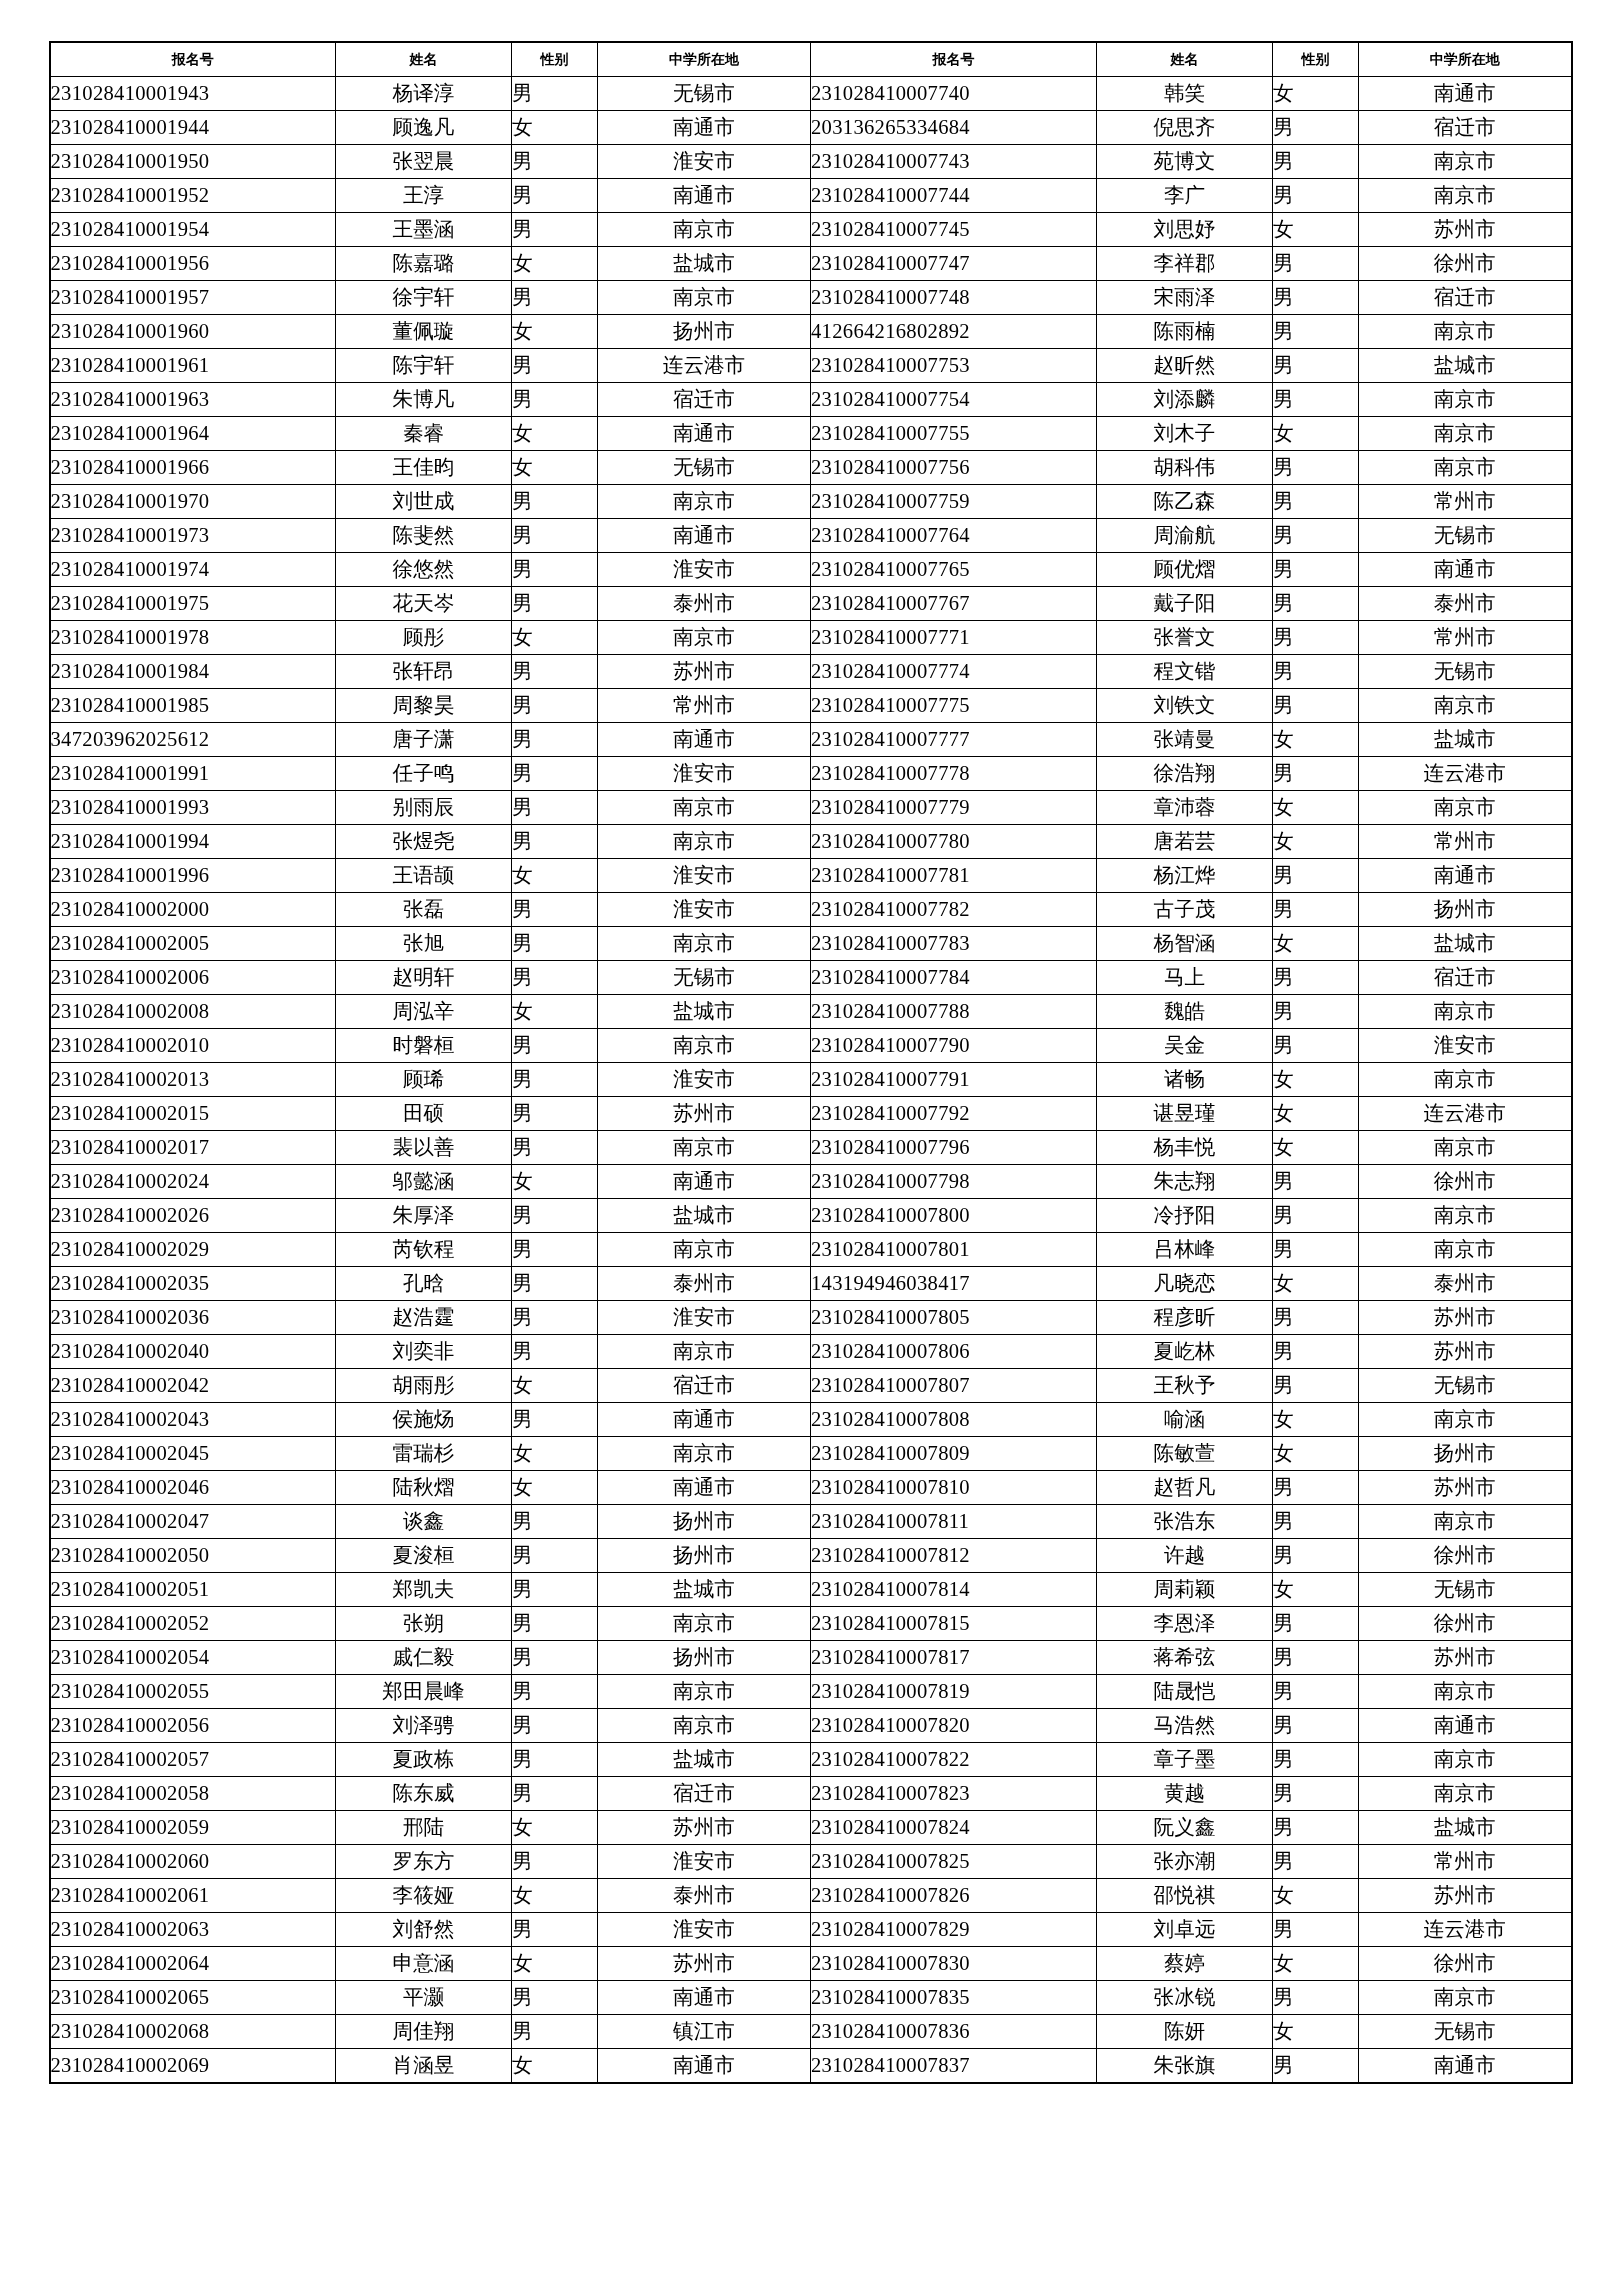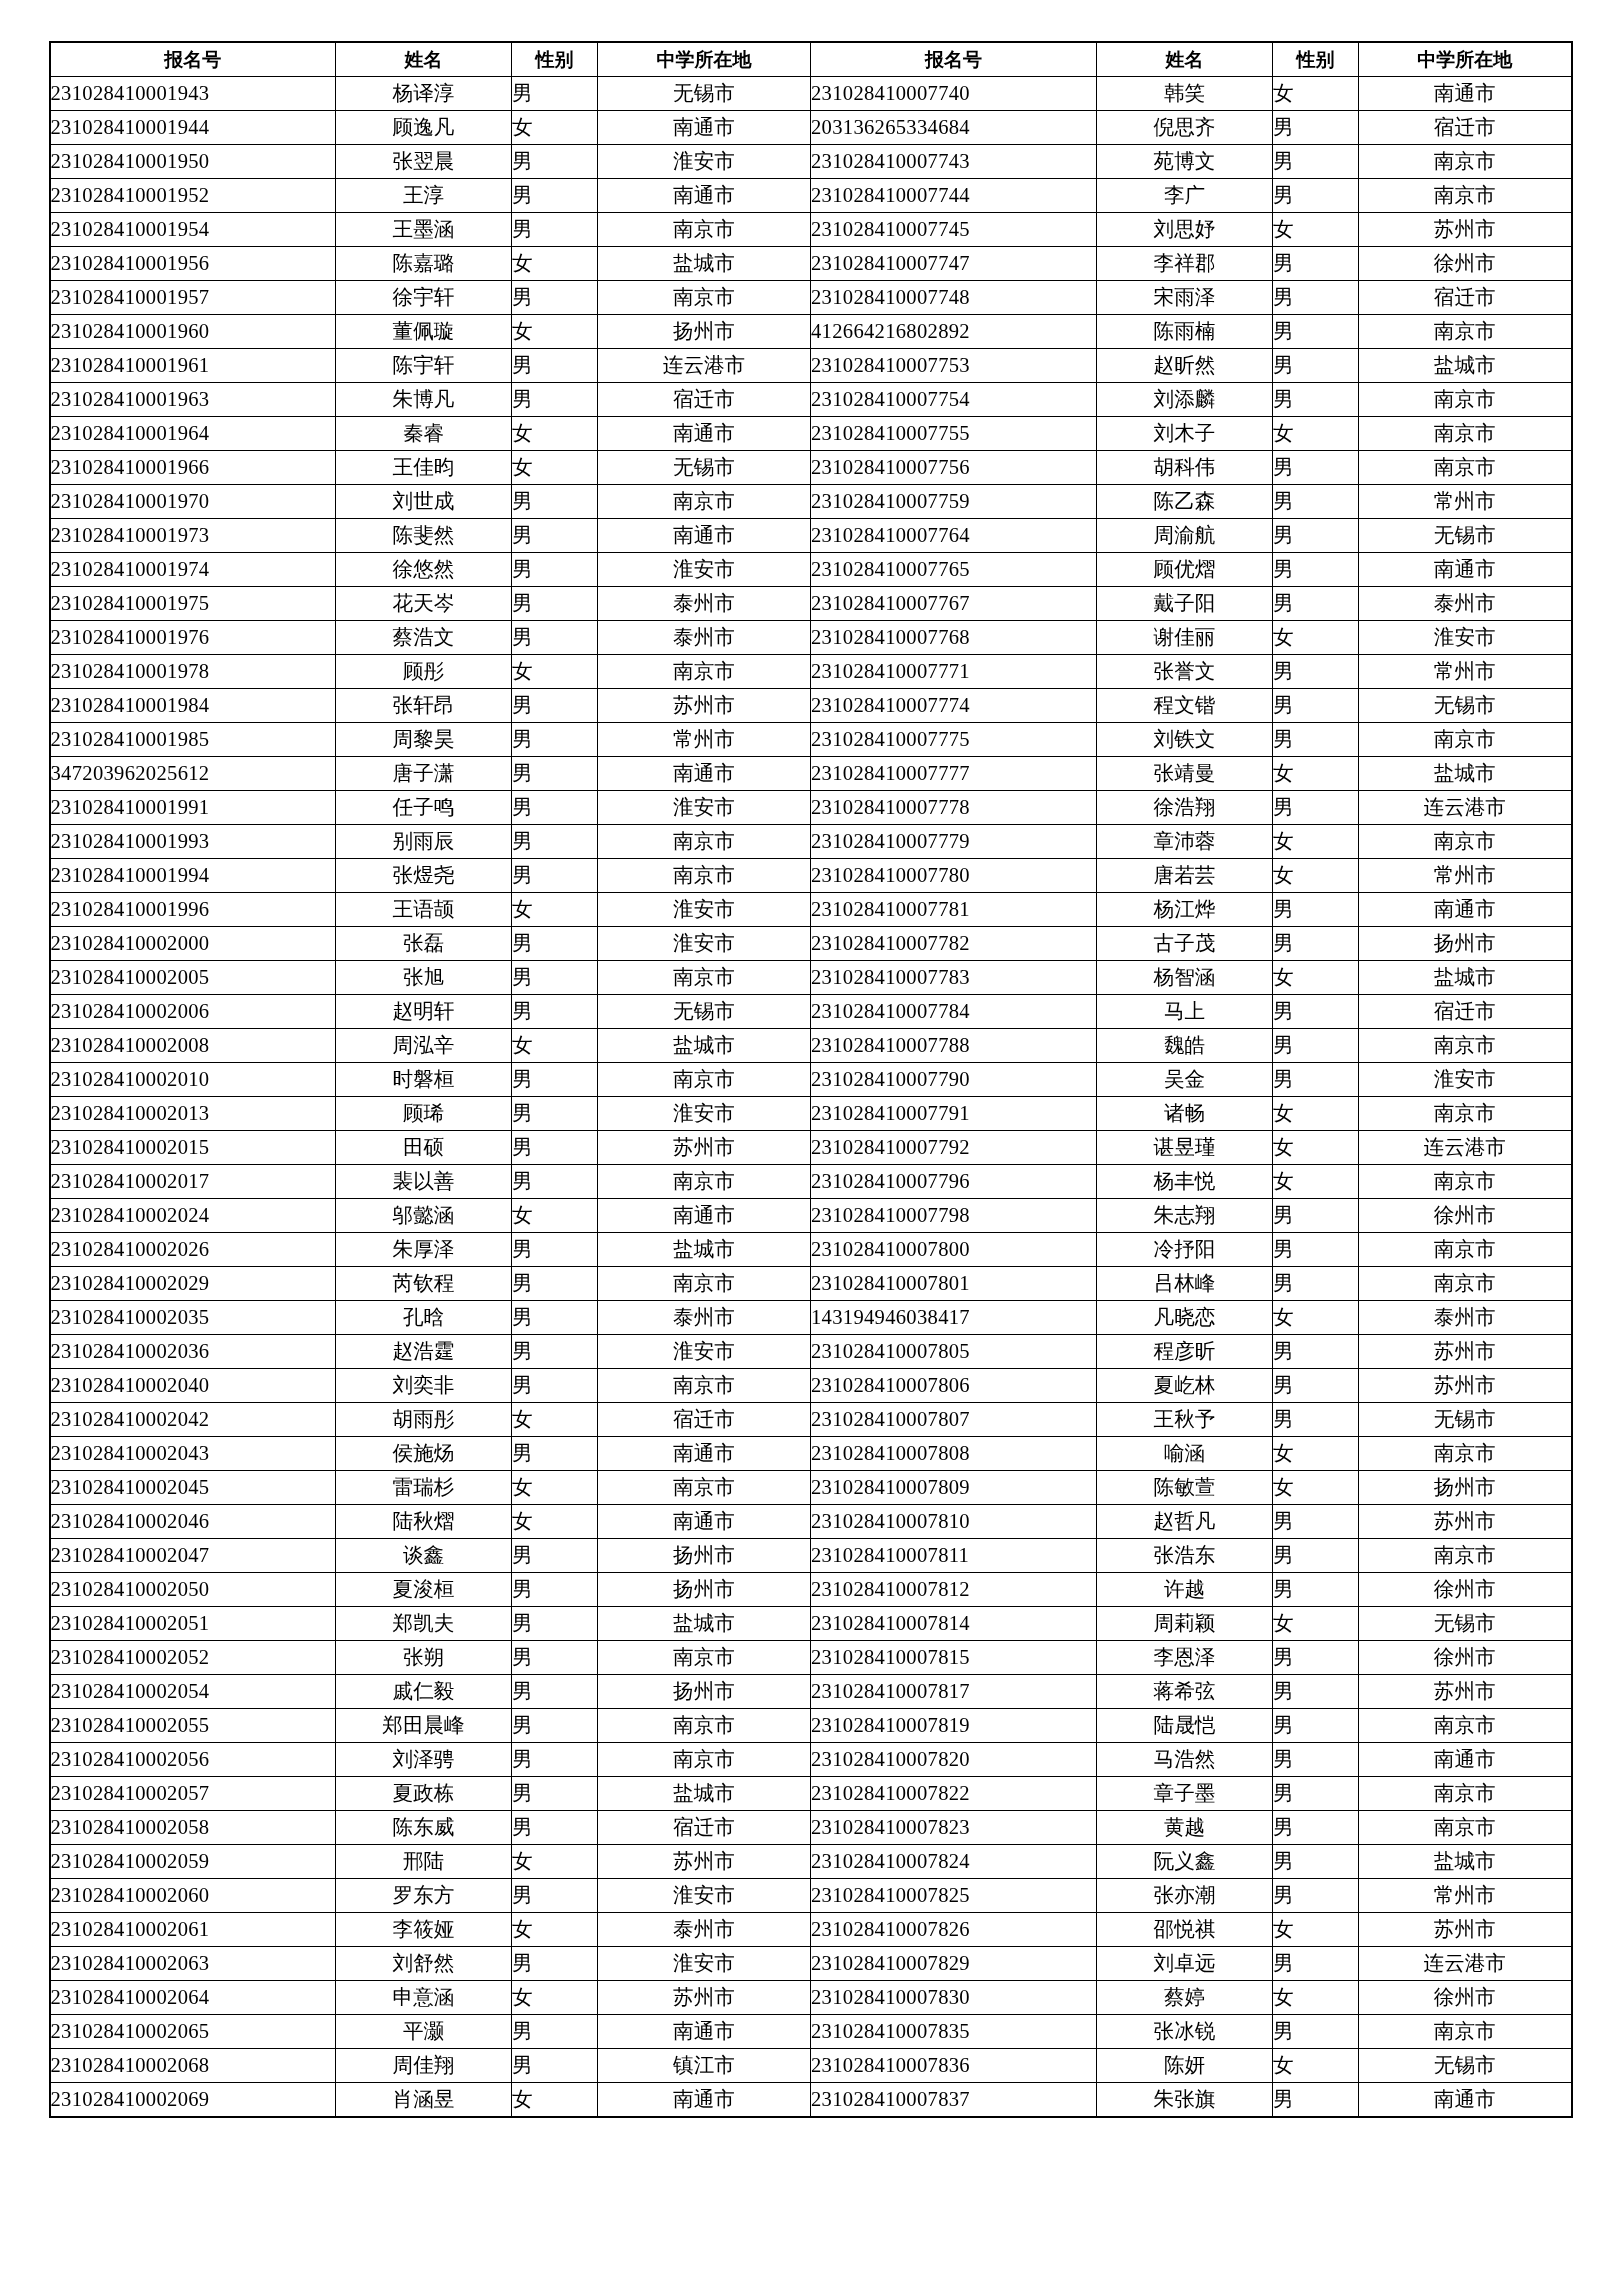--- a/index.html
+++ b/index.html
@@ -35,21 +35,21 @@
     padding: 0;
     font-size: 20.6px;
     line-height: 33px;
     white-space: nowrap;
     overflow: hidden;
     box-sizing: border-box;
   }
   table.reg-table th {
     font-weight: bold;
     text-align: center;
-    font-size: 19px;
+    font-size: 14px;
   }
   td.col-0 {
     text-align: left;
     padding-left: 13.7px;
     font-size: 20.6px;
     letter-spacing: 0.3px;
   }
   td.col-1 {
     text-align: center;
   }
@@ -243,30 +243,20 @@
           <td class="col-0">231028410001975</td>
           <td class="col-1">花天岑</td>
           <td class="col-2">男</td>
           <td class="col-3">泰州市</td>
           <td class="col-0">231028410007767</td>
           <td class="col-1">戴子阳</td>
           <td class="col-2">男</td>
           <td class="col-3">泰州市</td>
         </tr>
         <tr>
-          <td class="col-0">231028410001976</td>
-          <td class="col-1">蔡浩文</td>
-          <td class="col-2">男</td>
-          <td class="col-3">泰州市</td>
-          <td class="col-0">231028410007768</td>
-          <td class="col-1">谢佳丽</td>
-          <td class="col-2">女</td>
-          <td class="col-3">淮安市</td>
-        </tr>
-        <tr>
           <td class="col-0">231028410001978</td>
           <td class="col-1">顾彤</td>
           <td class="col-2">女</td>
           <td class="col-3">南京市</td>
           <td class="col-0">231028410007771</td>
           <td class="col-1">张誉文</td>
           <td class="col-2">男</td>
           <td class="col-3">常州市</td>
         </tr>
         <tr>

